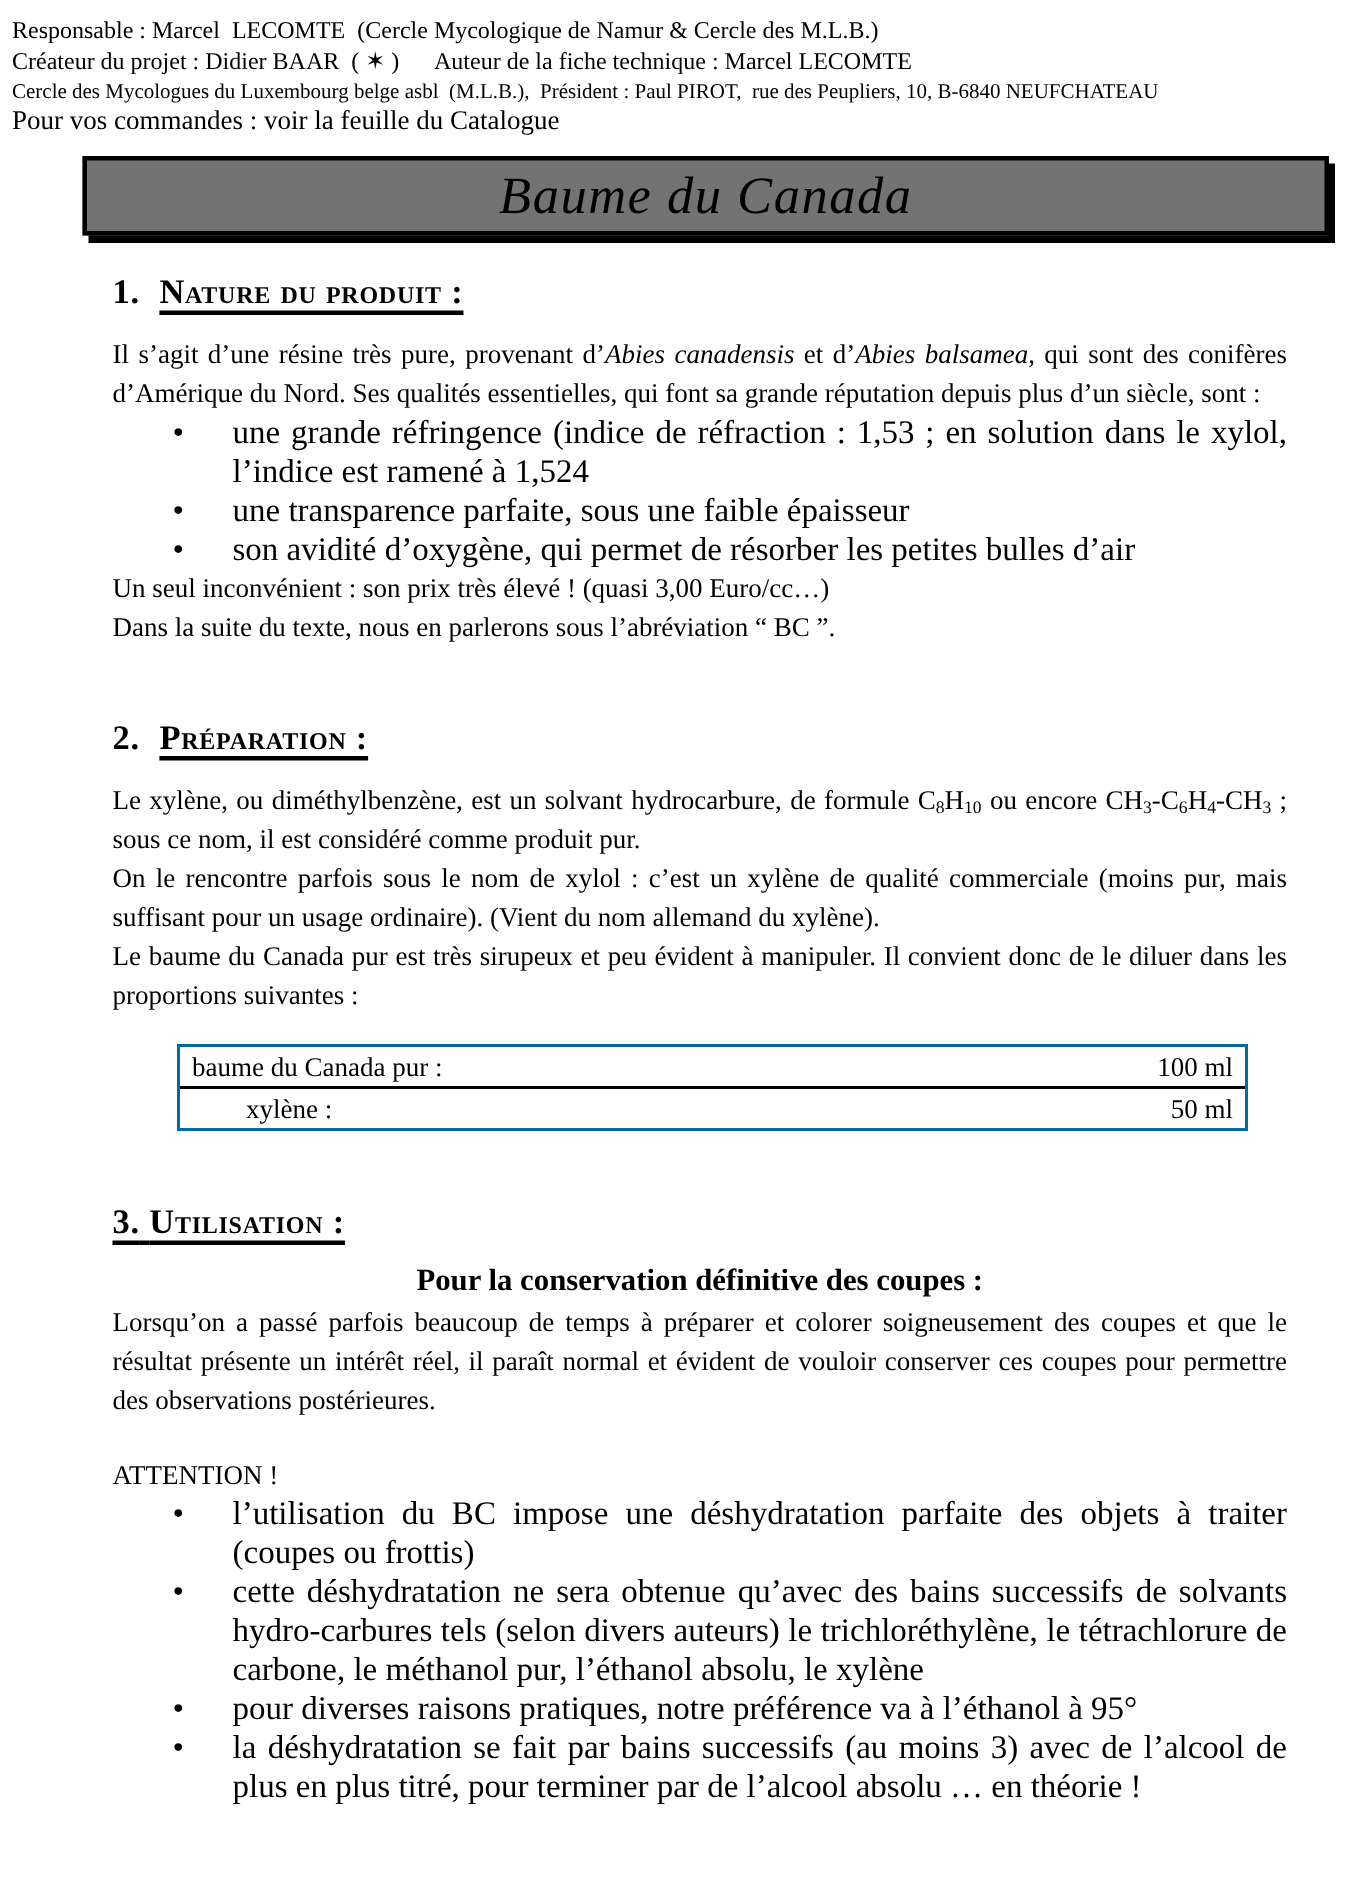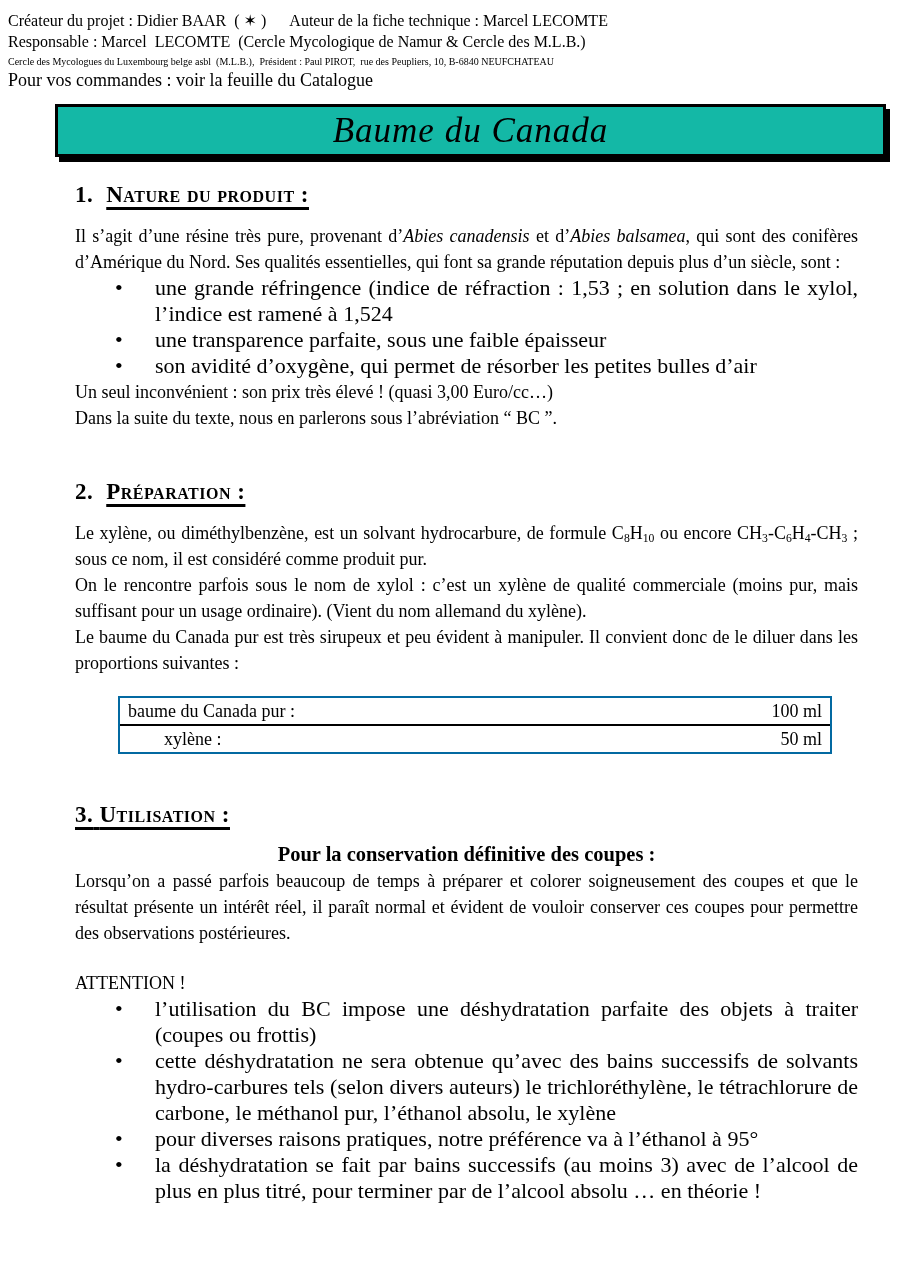--- a/index.html
+++ b/index.html
@@ -12,28 +12,28 @@
     background: #ffffff;
     color: #000;
     font-family: "Liberation Serif", "DejaVu Serif", serif;
     overflow: hidden;
   }
 
   
   .doc-header { padding: 10px 0 0 8px; }
   .hline { white-space: pre-wrap; }
   .hline-lg { font-size: 16px; line-height: 21px; }
-  .hline-md { font-size: 10px; line-height: 19px; }
+  .hline-md { font-size: 14px; line-height: 19px; }
   .hline-sm { font-size: 18px; line-height: 18px; }
 
   
   .title-box {
     margin: 15px 14px 0 55px;
     height: 47px;
-    background: #14b8a6;
+    background: #737373;
     border: 3px solid #000;
     box-shadow: 4px 5px 0 0 #000;
     display: flex;
     align-items: center;
     justify-content: center;
   }
   .title-text {
     font-style: italic;
     font-size: 35px;
     letter-spacing: 1px;
@@ -111,22 +111,22 @@
     text-align: center;
   }
   .attention { margin-top: 24px; }
 </style>
 </head>
 <body>
 
 <div class="page">
 
   <header class="doc-header">
+    <div class="hline hline-lg">Responsable : Marcel  LECOMTE  (Cercle Mycologique de Namur &amp; Cercle des M.L.B.)</div>
     <div class="hline hline-lg">Créateur du projet : Didier BAAR  ( ✶ )      Auteur de la fiche technique : Marcel LECOMTE</div>
-    <div class="hline hline-lg">Responsable : Marcel  LECOMTE  (Cercle Mycologique de Namur &amp; Cercle des M.L.B.)</div>
     <div class="hline hline-md">Cercle des Mycologues du Luxembourg belge asbl  (M.L.B.),  Président : Paul PIROT,  rue des Peupliers, 10, B-6840 NEUFCHATEAU</div>
     <div class="hline hline-sm">Pour vos commandes : voir la feuille du Catalogue</div>
   </header>
 
   <div class="title-box">
     <span class="title-text">Baume du Canada</span>
   </div>
 
   <main class="content">
 

